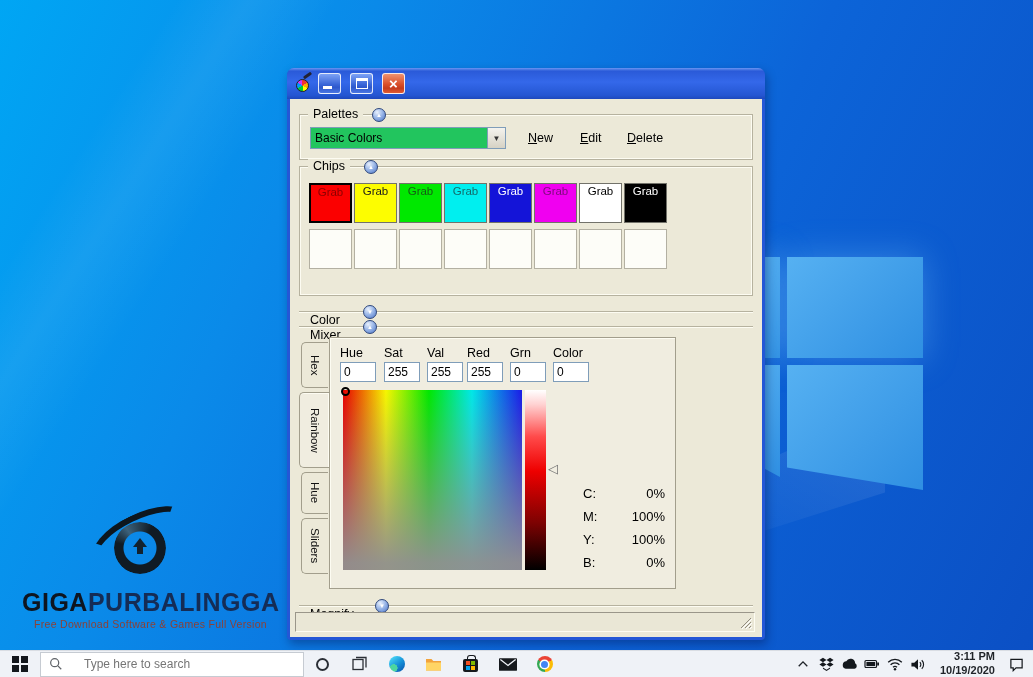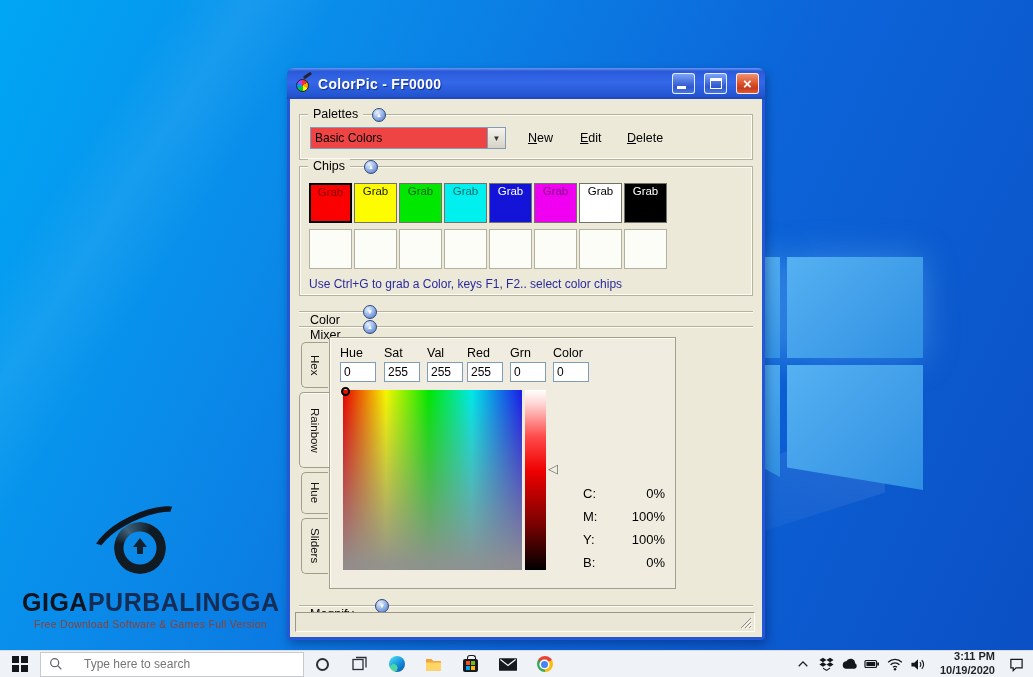--- a/index.html
+++ b/index.html
@@ -77,21 +77,21 @@
   .toggle { position:absolute; top:0; width:14px; height:14px; border-radius:50%;
     border:1px solid #30487c; color:#fff; font-size:6px; line-height:12px; text-align:center;
     background:radial-gradient(circle at 35% 28%, #e9f1fd 0%, #9cb8e8 45%, #4a74c8 100%); }
 
   
   .fieldset { position:absolute; border:1px solid #b6b29f; box-shadow:inset 0 0 0 1px #fdfcf2; }
   .fs-label { position:absolute; top:-8px; left:8px; background:#ece9d8; padding:0 5px; font-size:12.5px; }
   .fs-toggle { position:absolute; top:-7px; }
 
   
-  .combo { position:absolute; left:10px; top:12px; width:196px; height:22px; background:#ef4444;
+  .combo { position:absolute; left:10px; top:12px; width:196px; height:22px; background:#22c55e;
     border:1px solid #7f9db9; display:flex; align-items:center; }
   .combo-text { flex:1; padding-left:4px; font-size:12px; }
   .combo-btn { width:18px; height:100%; border-left:1px solid #7f9db9;
     background:linear-gradient(180deg,#f4f3ee,#d6d2c4); display:flex; align-items:center; justify-content:center;
     font-size:8px; color:#333; }
   .xlink { position:absolute; top:16px; display:inline-block; font-size:12.5px; color:#000; cursor:default; }
   .xlink::first-letter { text-decoration:underline; }
 
   
   .chip-row { position:absolute; left:9px; display:flex; gap:2px; }
@@ -185,21 +185,20 @@
     <div class="wm-brand"><span class="b1">GIGA</span><span class="b2">PURBALINGGA</span></div>
     <div class="wm-tagline">Free Download Software &amp; Games Full Version</div>
   </div>
 
   <div class="appwin">
     <div class="titlebar">
       <div class="app-icon">
           <div class="wheel"></div>
           <div class="pen"></div>
         </div>
-      <div class="title-text">ColorPic - FF0000</div>
       <div class="tb-btns">
         <div class="tb-btn btn-blue">
             <span class="glyph-min"></span>
           </div>
         <div class="tb-btn btn-blue">
             <span class="glyph-max"></span>
           </div>
         <div class="tb-btn btn-close">
             <span class="glyph-close">×</span>
           </div>
@@ -252,21 +251,20 @@
         <div class="chip-row" style="top:62px;">
           <div class="chip empty"></div>
             <div class="chip empty"></div>
           <div class="chip empty"></div>
             <div class="chip empty"></div>
           <div class="chip empty"></div>
             <div class="chip empty"></div>
           <div class="chip empty"></div>
             <div class="chip empty"></div>
         </div>
-        <div class="chips-hint" style="color: rgb(42, 42, 158);">Use Ctrl+G to grab a Color, keys F1, F2.. select color chips</div>
       </div>
 
       <div class="sec-head" style="left:9px; top:206px; width:454px;">
         <div class="etline"></div>
         <span class="sec-label">Color</span>
         <span class="toggle" style="left:64px;">▼</span>
       </div>
 
       <div class="sec-head" style="left:9px; top:221px; width:454px;">
         <div class="etline"></div>

